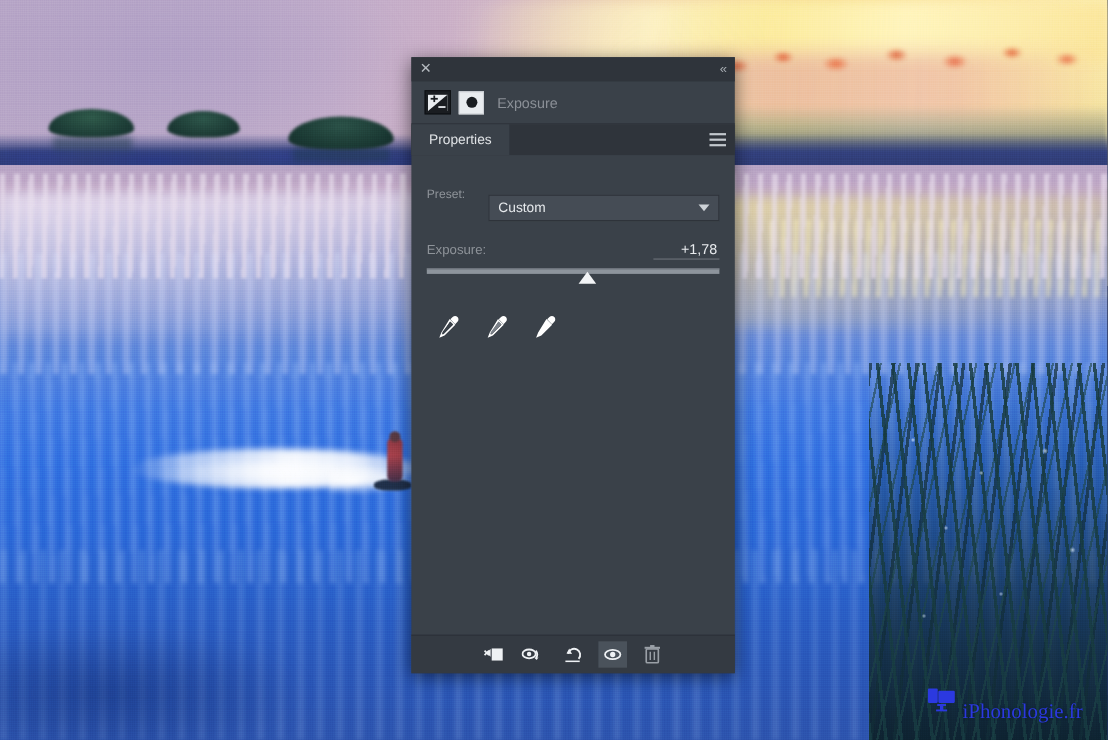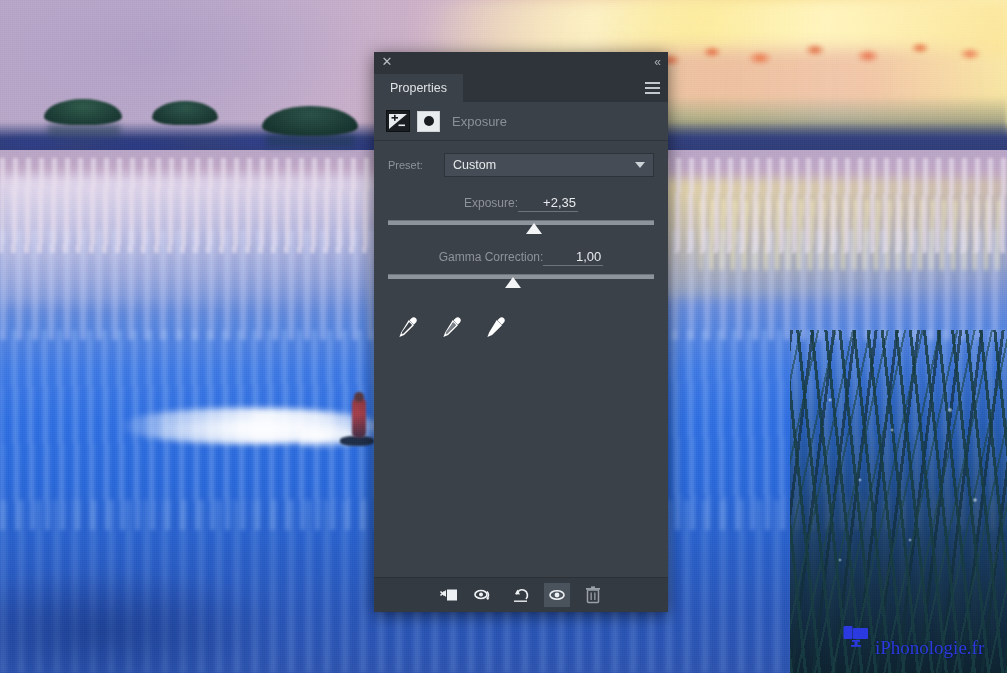--- a/index.html
+++ b/index.html
@@ -358,34 +358,35 @@
     flex: 1;
     height: 22px;
     background: #454c55;
     border: 1px solid #2e333a;
     color: #e6e9ec;
     font-size: 12.5px;
     display: flex; align-items: center;
     padding: 0 8px;
     position: relative;
     cursor: pointer;
+    margin-top: 24px;
   }
   #preset-select .caret {
     position: absolute; right: 8px; top: 50%;
     transform: translateY(-50%);
     width: 0; height: 0;
     border-left: 5px solid transparent;
     border-right: 5px solid transparent;
     border-top: 6px solid #cdd2d7;
   }
 
   .slider-group { margin-bottom: 15px; }
   .slider-head {
     display: flex; align-items: baseline;
-    justify-content: center;
+    justify-content: space-between;
     margin-bottom: 6px;
   }
   .slider-name { color: #8e9399; font-size: 12px; }
   .slider-value {
     color: #e8ebee; font-size: 13px;
     border-bottom: 1px solid #6d737a;
     padding: 0 2px 1px 2px;
     min-width: 56px; text-align: right;
     cursor: text;
   }
@@ -499,79 +500,69 @@
     <div class="ly" id="grain"></div>
   </div>
 
   <div id="panel">
 
     <div id="panel-titlebar">
       <div id="close-btn">✕</div>
       <div id="collapse-btn">«</div>
     </div>
 
-    <div id="tabstrip">
-      <div id="tab-properties">
-        <span>Properties</span>
-      </div>
-      <div id="panel-menu-btn">
-        <i></i>
-        <i></i>
-        <i></i>
-      </div>
-    </div>
-
     <div id="adj-header">
       <div id="exposure-adj-icon">
         <svg width="18" height="15" viewBox="0 0 18 15">
           <rect x="0" y="0" width="18" height="15" fill="#e9ecef"></rect>
           <path d="M0 15 L18 0 L18 15 Z" fill="#1a1d21"></path>
           <rect x="2.5" y="3" width="6.5" height="1.6" fill="#1a1d21"></rect>
           <rect x="5" y="0.8" width="1.6" height="6" fill="#1a1d21"></rect>
           <rect x="9.5" y="10.5" width="6.5" height="1.6" fill="#e9ecef"></rect>
         </svg>
       </div>
       <div id="mask-thumb-icon">
         <span class="dot"></span>
       </div>
       <div id="adj-title">Exposure</div>
     </div>
 
+    <div id="tabstrip">
+      <div id="tab-properties">
+        <span>Properties</span>
+      </div>
+      <div id="panel-menu-btn">
+        <i></i>
+        <i></i>
+        <i></i>
+      </div>
+    </div>
+
     <div id="panel-body">
 
       <div id="preset-row">
         <div id="preset-label">Preset:</div>
         <div id="preset-select">
           <span>Custom</span>
           <span class="caret"></span>
         </div>
       </div>
 
       <div class="slider-group">
         <div class="slider-head">
           <span class="slider-name">Exposure:</span>
-          <span class="slider-value">+2,35</span>
+          <span class="slider-value">+1,78</span>
         </div>
         <div class="slider-track">
           <span class="rail"></span>
           <span class="knob" id="knob-exposure" style="left: 55%;"></span>
         </div>
       </div>
 
 
-      <div class="slider-group">
-        <div class="slider-head">
-          <span class="slider-name">Gamma Correction:</span>
-          <span class="slider-value">1,00</span>
-        </div>
-        <div class="slider-track">
-          <span class="rail"></span>
-          <span class="knob" id="knob-gamma" style="left: 47%;"></span>
-        </div>
-      </div>
 
       <div id="eyedroppers">
         <div class="eyedropper">
           <svg width="26" height="26" viewBox="0 0 26 26">
             <path d="M17.5 4.2c1.3-1.3 3.2-1.3 4.4 0 1.2 1.2 1.2 3.1 0 4.4l-2.1 2.1-4.4-4.4 2.1-2.1z" fill="#fff"></path>
             <path d="M14.9 7.2l4 4-9.2 9.2-3 1.2 1.2-3 7-11.4z" fill="none" stroke="#fff" stroke-width="1.5"></path>
             <path d="M15.4 8.2l2.5 2.5-8.2 8.2-2.2.9.9-2.2 7-9.4z" fill="#3a4149"></path>
           </svg>
         </div>
         <div class="eyedropper">

